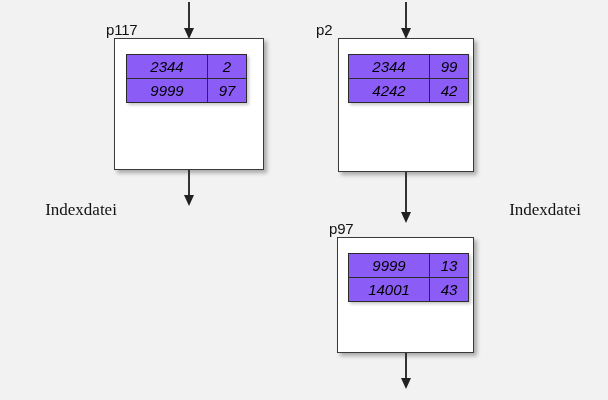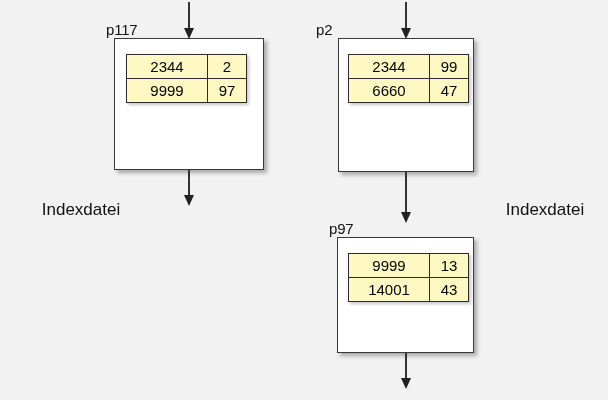--- a/index.html
+++ b/index.html
@@ -37,22 +37,23 @@
     font-size: 15px;
     color: #111111;
     letter-spacing: -0.2px;
     white-space: nowrap;
   }
 
   
   .entry-table {
     position: absolute;
     border-collapse: collapse;
-    background: #fef9c3;
+    background: #8b5cf6;
     box-shadow: 2px 2px 3px rgba(0,0,0,0.22);
+    font-style: italic;
   }
   .entry-table td {
     border: 1.4px solid #2b2b2b;
     font-family: "Liberation Sans", sans-serif;
     font-size: 15px;
     color: #000000;
     text-align: center;
     vertical-align: middle;
     padding: 0;
     height: 23px;
@@ -78,21 +79,21 @@
     width: 0;
     height: 0;
     border-left: 5px solid transparent;
     border-right: 5px solid transparent;
     border-top: 11px solid #222222;
   }
 
   
   .caption {
     position: absolute;
-    font-family: Liberation Sans, sans-serif;
+    font-family: Liberation Serif, serif;
     font-size: 17px;
     color: #111111;
     text-align: center;
     line-height: 1.45;
     white-space: nowrap;
   }
   .caption .caption-line {
     display: block;
   }
 </style>
@@ -137,22 +138,22 @@
 
   <div class="page-box" style="left:338px; top:38px; width:136px; height:134px;"></div>
 
   <table class="entry-table" style="left:348px; top:54px;">
     <tbody>
       <tr>
         <td class="key-cell">2344</td>
         <td class="ptr-cell">99</td>
       </tr>
       <tr>
-        <td class="key-cell">6660</td>
-        <td class="ptr-cell">47</td>
+        <td class="key-cell">4242</td>
+        <td class="ptr-cell">42</td>
       </tr>
     </tbody>
   </table>
 
   <div class="arrow" style="left:405px; top:172px; width:2px; height:52px;">
     <div class="arrow-shaft" style="height:42px;"></div>
     <div class="arrow-head" style="top:40px;"></div>
   </div>
 
   <div class="box-label" style="left:329px; top:220px;">p97</div>

